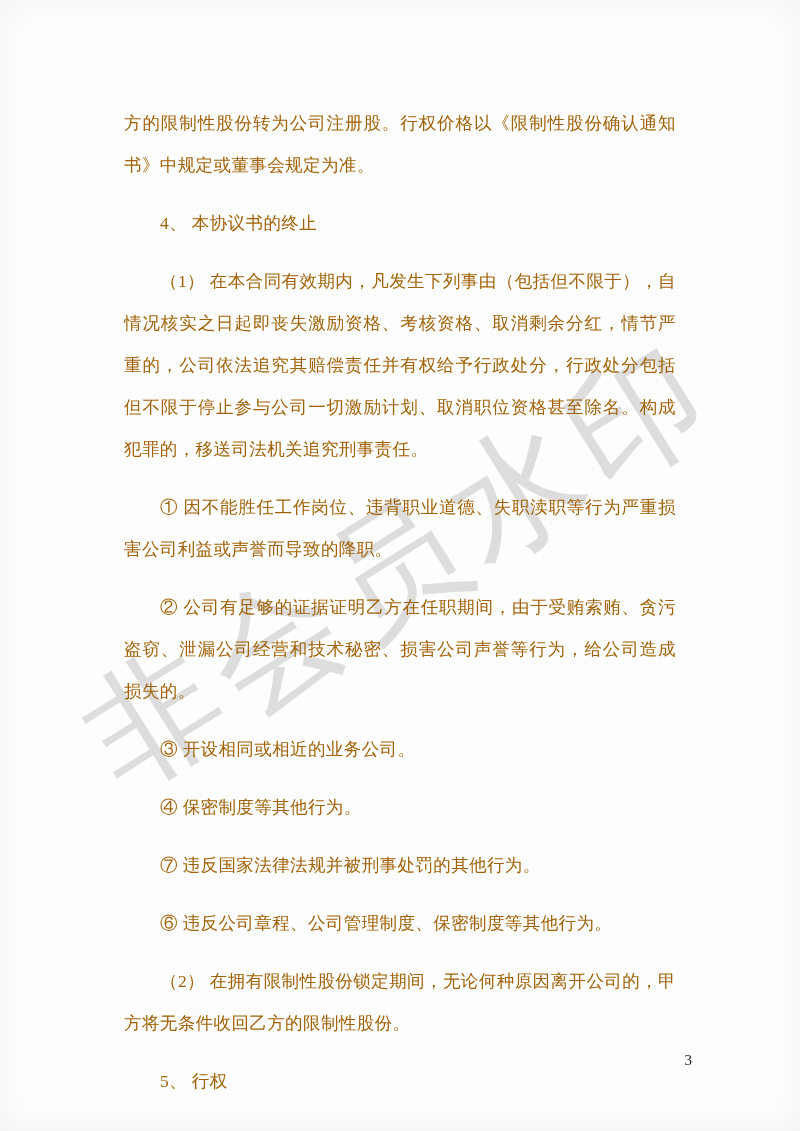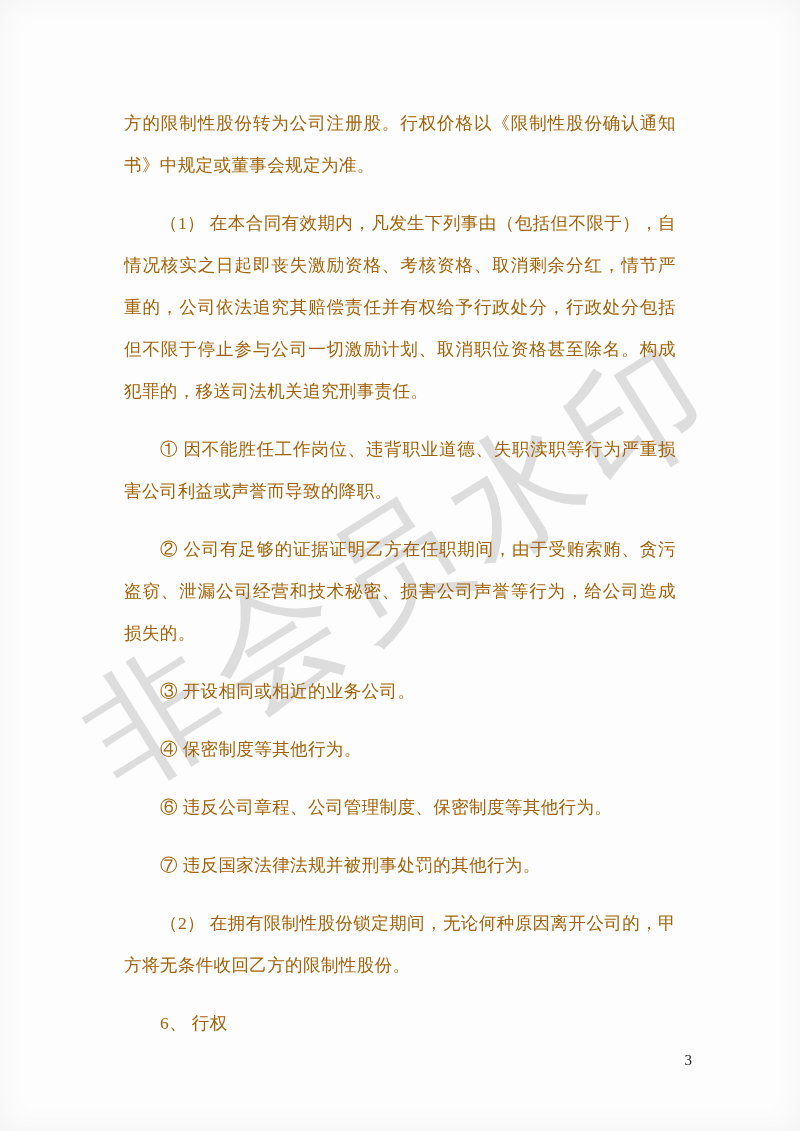--- a/index.html
+++ b/index.html
@@ -83,25 +83,26 @@
 </style>
 </head>
 <body>
 
 <div id="page">
 
   <div id="watermark">非会员水印</div>
 
   <div id="content">
     <p class="para noindent">方的限制性股份转为公司注册股。行权价格以《限制性股份确认通知书》中规定或董事会规定为准。</p>
+    <p class="para indent2">4、  本协议书的终止</p>
     <p class="para indent2">（1）  在本合同有效期内，凡发生下列事由（包括但不限于），自情况核实之日起即丧失激励资格、考核资格、取消剩余分红，情节严重的，公司依法追究其赔偿责任并有权给予行政处分，行政处分包括但不限于停止参与公司一切激励计划、取消职位资格甚至除名。构成犯罪的，移送司法机关追究刑事责任。</p>
     <p class="para indent2">①  因不能胜任工作岗位、违背职业道德、失职渎职等行为严重损害公司利益或声誉而导致的降职。</p>
     <p class="para indent2">②  公司有足够的证据证明乙方在任职期间，由于受贿索贿、贪污盗窃、泄漏公司经营和技术秘密、损害公司声誉等行为，给公司造成损失的。</p>
     <p class="para indent2">③  开设相同或相近的业务公司。</p>
     <p class="para indent2">④  保密制度等其他行为。</p>
+    <p class="para indent2">⑦  违反国家法律法规并被刑事处罚的其他行为。</p>
     <p class="para indent2">⑥  违反公司章程、公司管理制度、保密制度等其他行为。</p>
-    <p class="para indent2">⑦  违反国家法律法规并被刑事处罚的其他行为。</p>
     <p class="para indent2">（2）  在拥有限制性股份锁定期间，无论何种原因离开公司的，甲方将无条件收回乙方的限制性股份。</p>
-    <p class="para indent2">6、  行权</p>
+    <p class="para indent2">5、  行权</p>
   </div>
 
   <div id="page-number">3</div>
 </div>
 
 </body></html>

